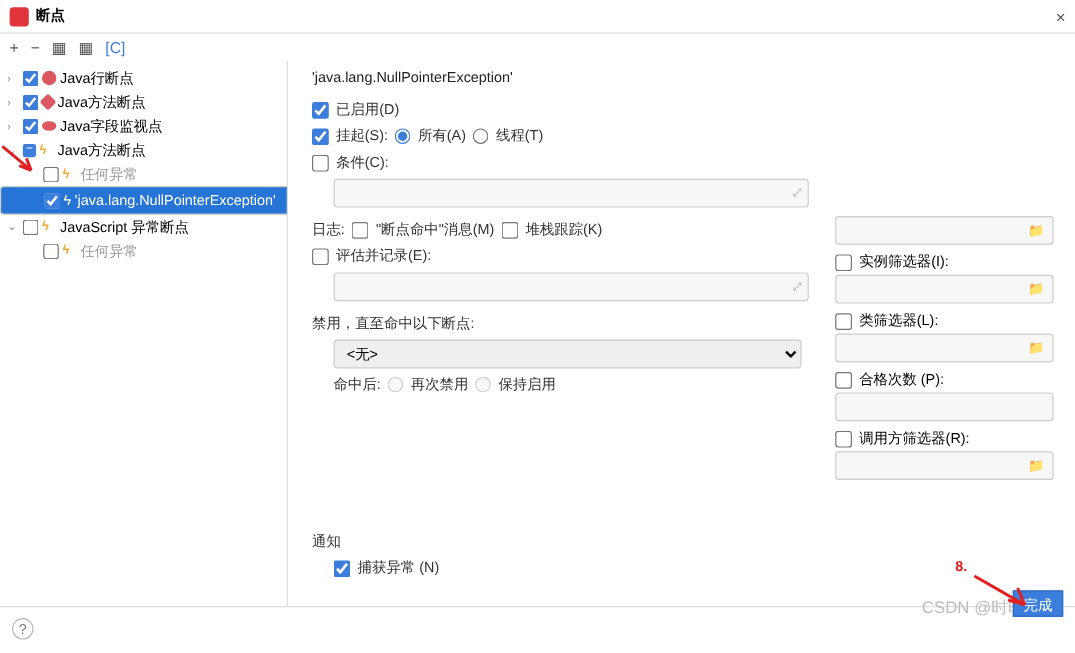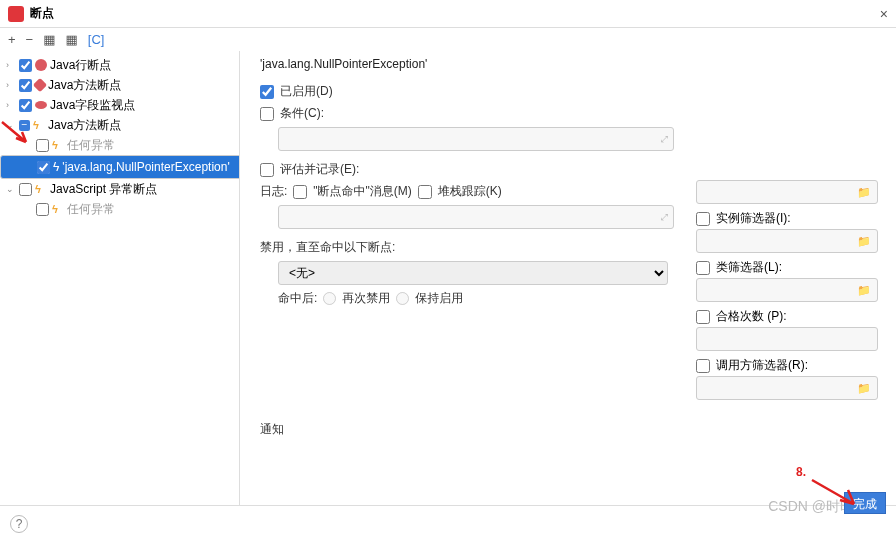--- a/index.html
+++ b/index.html
@@ -116,56 +116,68 @@
   <div class="details">
     <div class="hdr">'java.lang.NullPointerException'</div>
 
     <div class="two-col">
       <div class="col-main">
         <div class="row">
             <input type="checkbox" checked="" style="">
             <label>已启用(D)</label>
           </div>
         <div class="row">
+          <input type="checkbox" checked="" style="">
+            <label>挂起(S):</label>
+          <input type="radio" name="s" checked="" style="">
+            <label>所有(A)</label>
+          <input type="radio" name="s" style="">
+            <label>线程(T)</label>
+        </div>
+        <div class="row">
             <input type="checkbox" style="">
             <label>条件(C):</label>
           </div>
         <div class="rel" style="padding-left:18px;margin-bottom:10px"><input class="txt disabled" style=""><span class="expand">⤢</span></div>
 
-        <div class="row">
-            <input type="checkbox" style="">
-            <label>评估并记录(E):</label>
-          </div>
         <div class="row">
           <span>日志:</span>
           <input type="checkbox" style="">
             <label>"断点命中"消息(M)</label>
           <input type="checkbox" style="">
             <label>堆栈跟踪(K)</label>
         </div>
+        <div class="row">
+            <input type="checkbox" style="">
+            <label>评估并记录(E):</label>
+          </div>
         <div class="rel" style="padding-left:18px;margin-bottom:10px"><input class="txt disabled" style=""><span class="expand">⤢</span></div>
 
         <div class="row">
             <span>禁用，直至命中以下断点:</span>
           </div>
         <div class="row" style="padding-left:18px">
             <select class="sel"><option>&lt;无&gt;</option></select>
           </div>
         <div class="row dim" style="padding-left:18px">
           <span>命中后:</span>
           <input type="radio" name="a" disabled="" style="">
             <label>再次禁用</label>
           <input type="radio" name="a" disabled="" style="">
             <label>保持启用</label>
         </div>
 
         <div style="margin-top:114px"></div>
         <div class="row">
             <span>通知</span>
           </div>
+        <div class="row" style="padding-left:18px">
+            <input type="checkbox" checked="" style="">
+            <label>捕获异常 (N)</label>
+          </div>
       </div>
 
       <div class="side">
         <div style="height:102px"></div>
         <div class="sidebox">
             <span class="folder-ic">📁</span>
           </div>
         <div class="siderow">
             <input type="checkbox" style="">
             <label>实例筛选器(I):</label>

